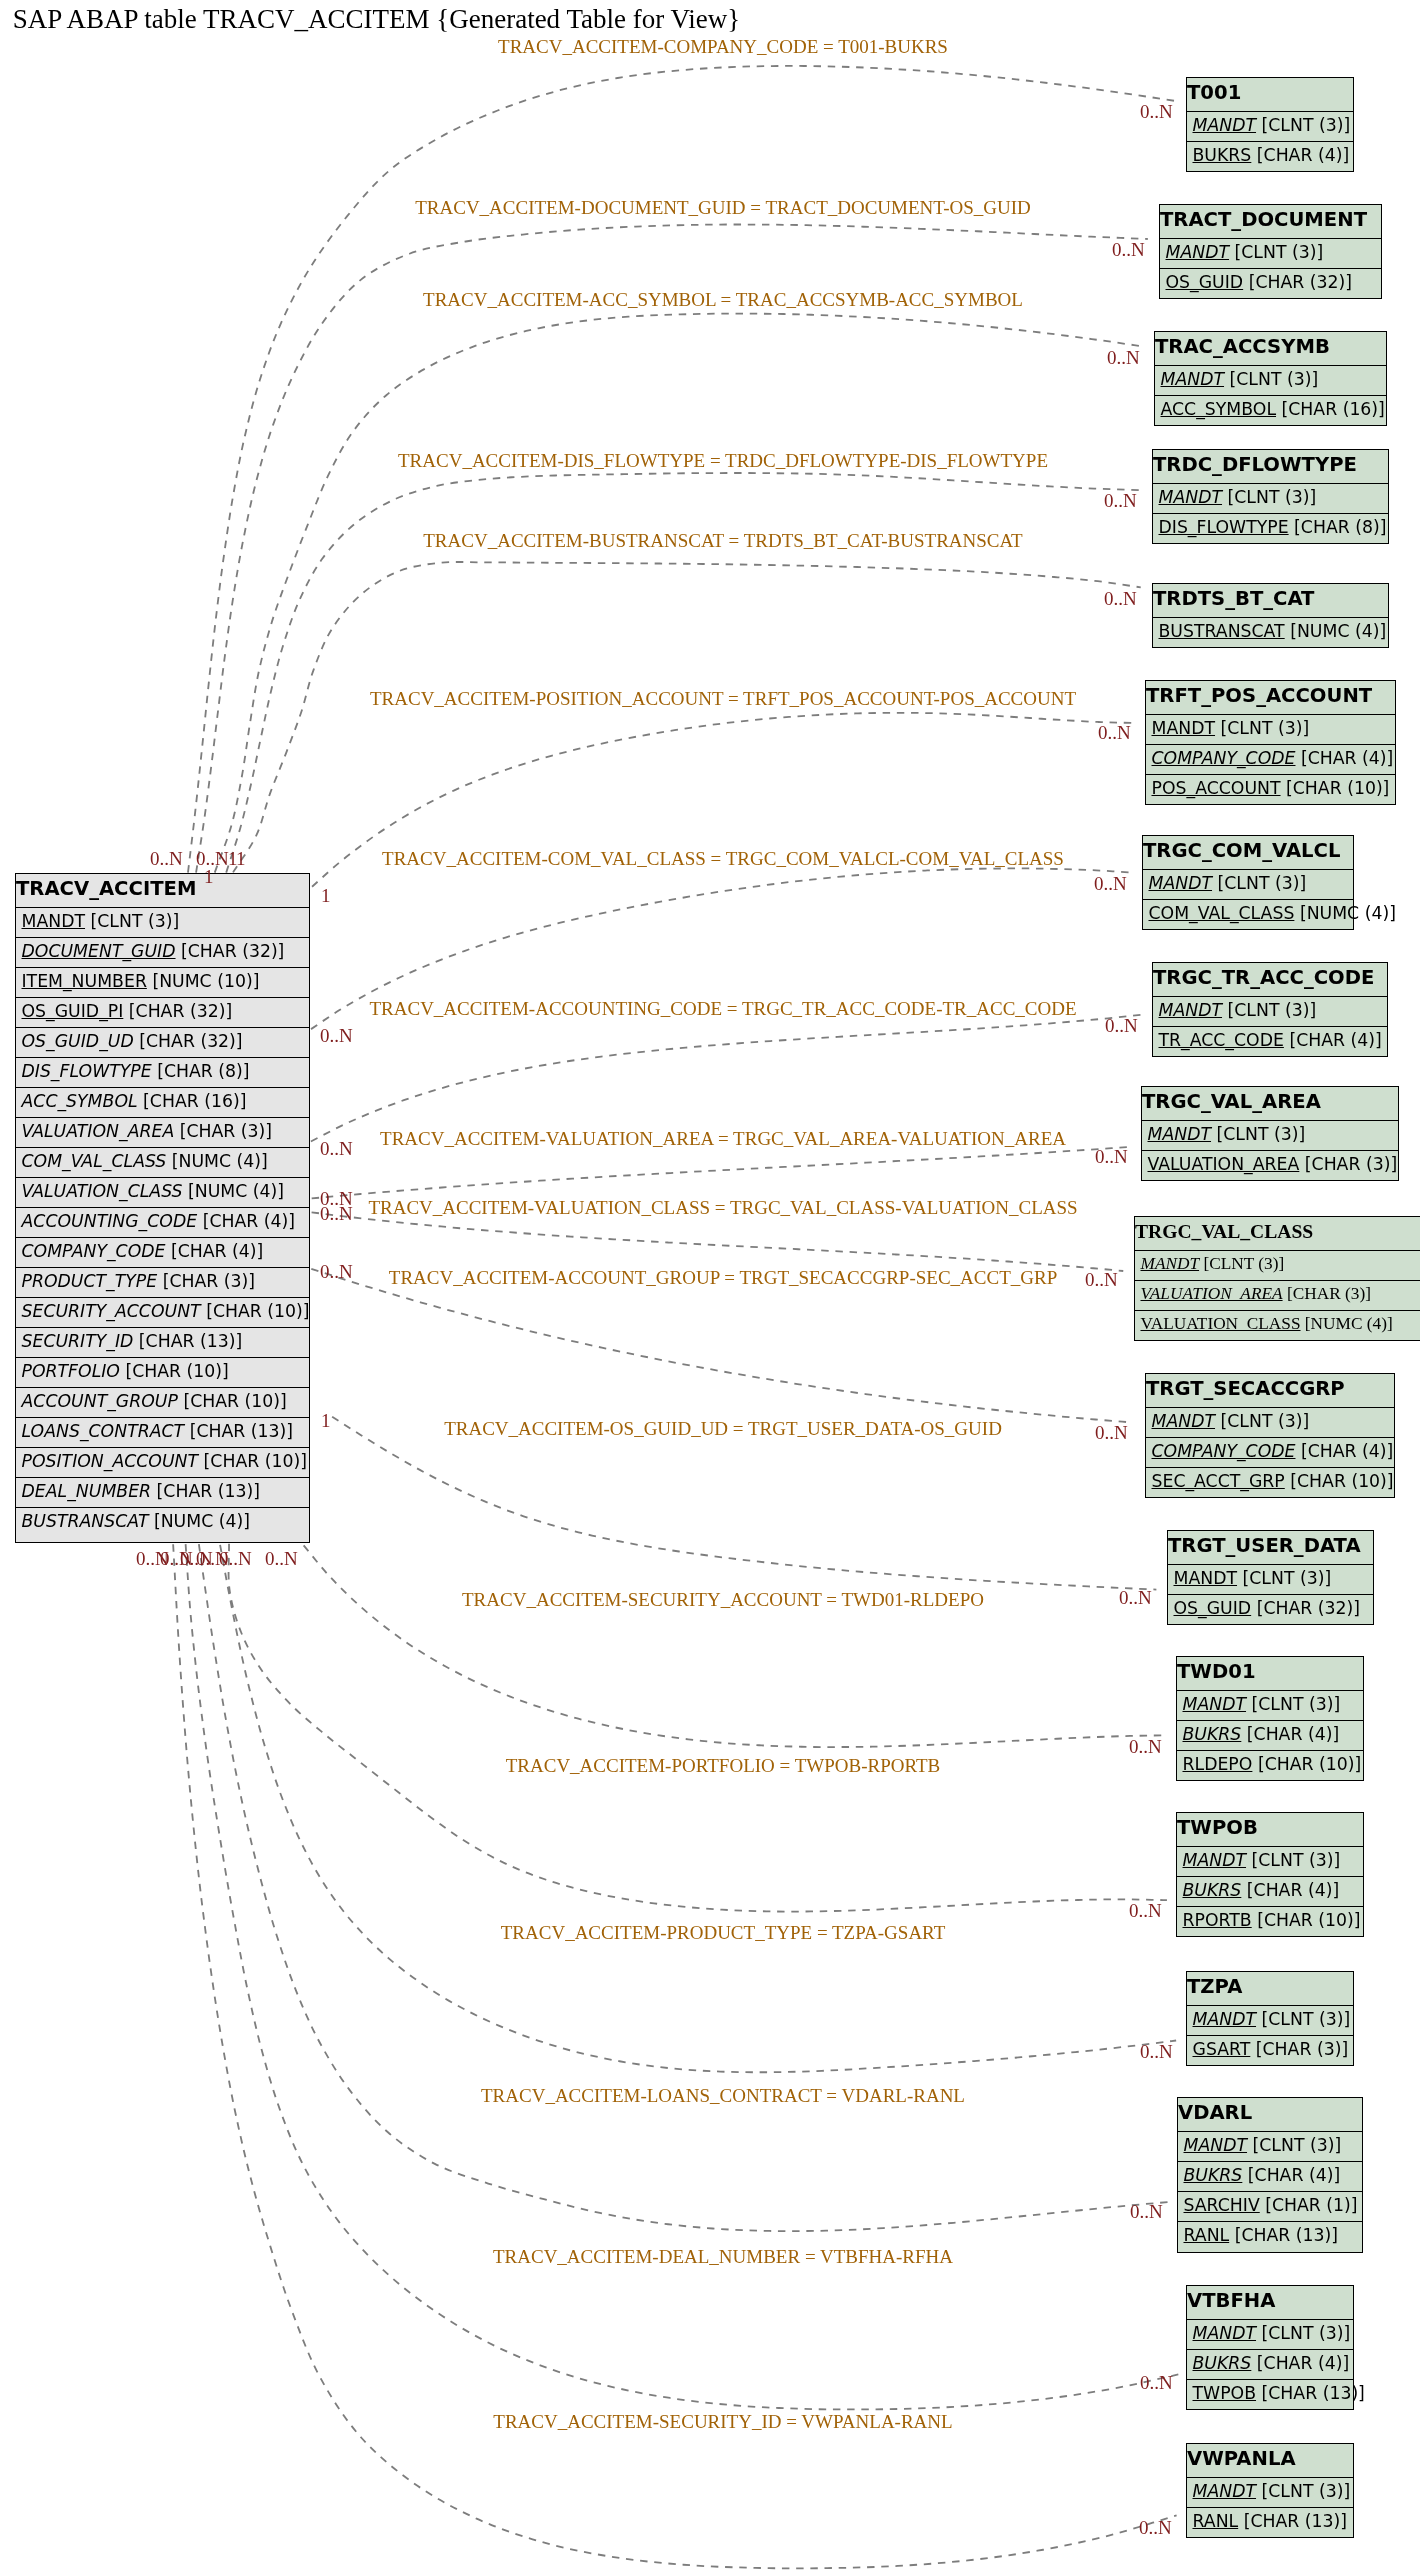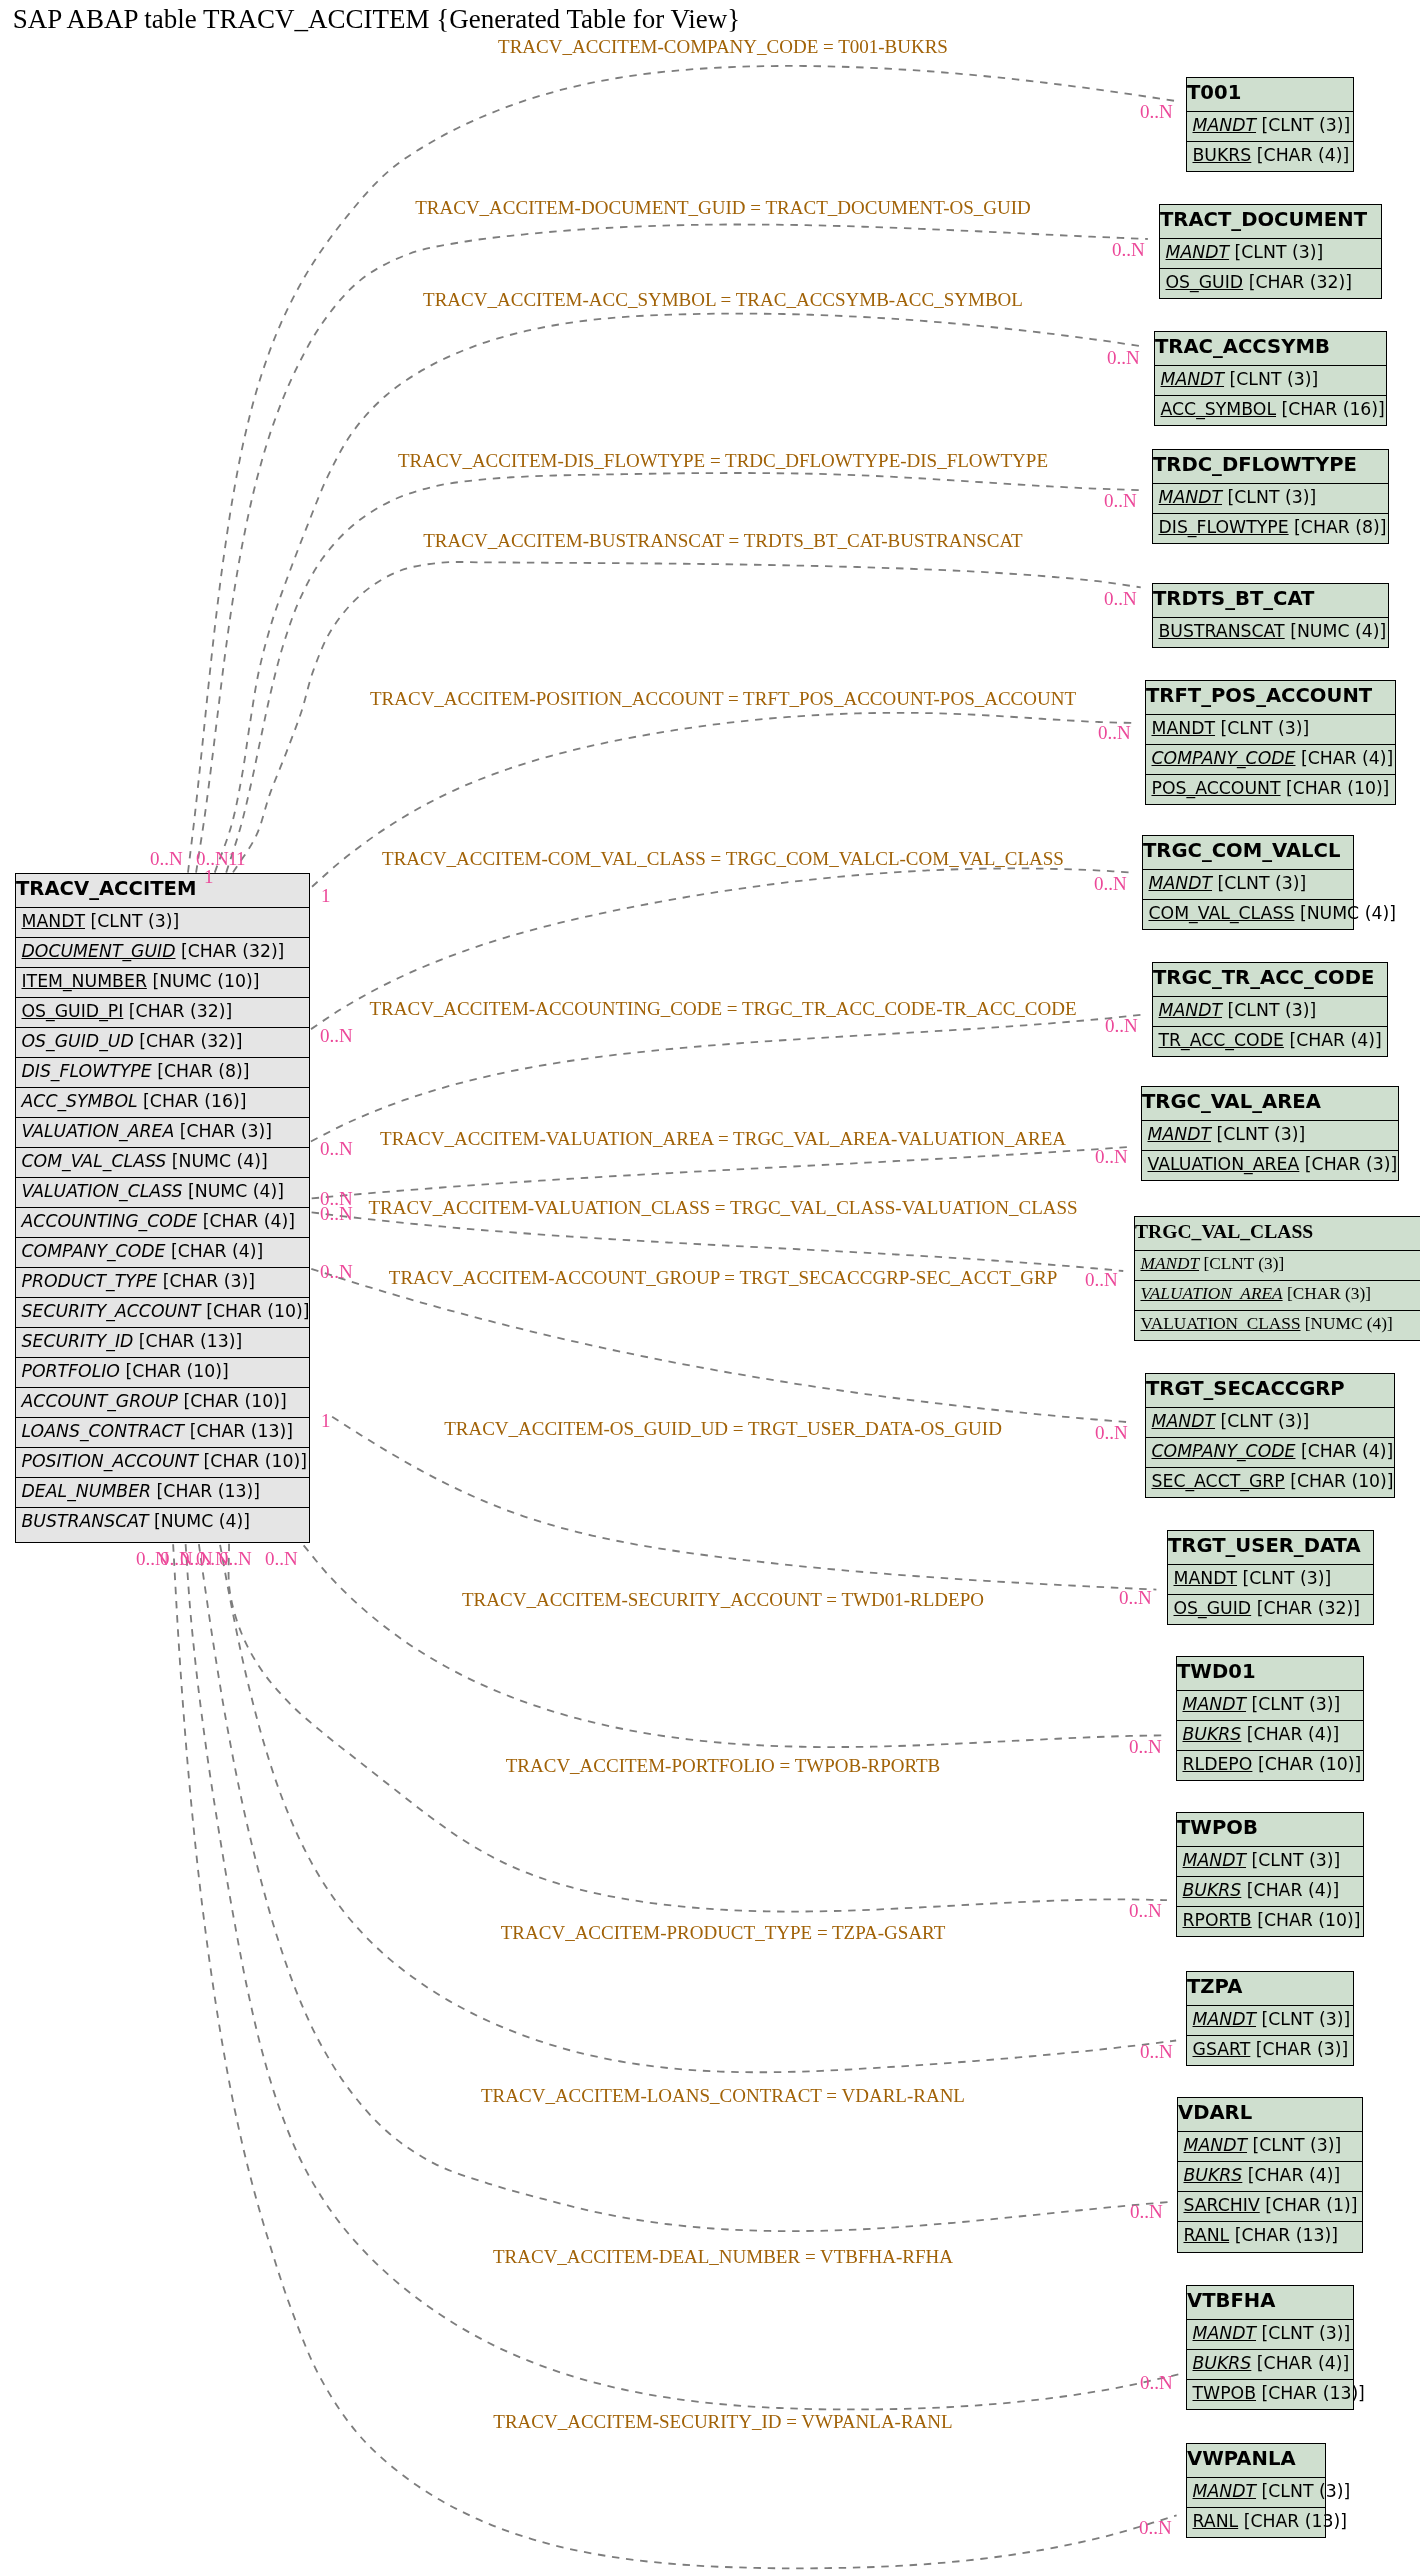--- a/index.html
+++ b/index.html
@@ -14,21 +14,21 @@
   .ent.main{background:#e5e5e5;}
   .ehdr{box-sizing:border-box;height:34px;line-height:29px;text-align:left;
         font-weight:bold;font-size:19.6px;border-bottom:0.9px solid #000;white-space:nowrap;}
   .erow{box-sizing:border-box;height:30px;line-height:26.4px;font-size:17.3px;
         border-bottom:0.9px solid #000;white-space:nowrap;padding-left:5.5px;}
   .erow.last{border-bottom:none;}
   .fn.it{font-style:italic;}
   .fn.ul{text-decoration:underline;text-underline-offset:0.9px;text-decoration-thickness:0.9px;}
   .rel-label{position:absolute;font-family:"Liberation Serif",serif;font-size:19px;
              color:#a16207;white-space:nowrap;transform:translate(-50%,-100%);}
-  .card{position:absolute;font-family:"Liberation Serif",serif;font-size:19px;color:#ec4899;
+  .card{position:absolute;font-family:"Liberation Serif",serif;font-size:19px;color:#7f1d1d;
         white-space:nowrap;transform:translate(0,-100%);}
 </style>
 </head>
 <body>
 
 <div id="diagram">
   <svg id="edges" viewBox="0 0 1560 2829" width="1420" height="2576">
       <path d="M206.5,958.1 C209.2,935.4 212.1,912.7 214.6,890.0 C217.2,867.3 219.5,844.6 221.9,822.0 C224.3,799.3 226.5,776.7 228.9,754.1 C231.3,731.4 233.7,708.8 236.3,686.2 C239.0,663.6 241.7,640.9 244.8,618.3 C248.0,595.7 251.2,573.0 255.0,550.4 C258.9,527.9 262.9,505.2 268.0,482.9 C273.1,460.6 278.6,438.4 285.5,416.8 C292.3,395.2 300.0,373.8 309.3,353.2 C318.5,332.6 329.1,312.4 341.1,293.0 C353.1,273.7 367.0,254.7 381.4,237.0 C395.8,219.3 410.3,201.6 427.5,187.1 C444.6,172.5 464.4,160.9 484.3,149.8 C504.1,138.8 525.5,129.3 546.7,120.9 C568.0,112.5 589.8,105.5 611.8,99.5 C633.8,93.6 656.1,89.0 678.5,85.2 C701.0,81.4 723.7,78.8 746.4,76.8 C769.1,74.7 792.0,73.6 814.9,72.8 C837.7,72.0 860.6,71.9 883.4,72.0 C906.2,72.2 929.1,72.9 951.8,73.8 C974.6,74.8 997.4,76.2 1020.1,77.8 C1042.8,79.5 1065.5,81.5 1088.2,83.8 C1110.9,86.0 1133.6,88.6 1156.2,91.4 C1178.8,94.2 1201.5,97.2 1224.1,100.4 C1246.7,103.6 1269.2,107.1 1291.8,110.5" fill="none" stroke="#7d7d7d" stroke-width="2" stroke-dasharray="8.2,7.4"></path>
       <path d="M215.4,958.2 C218.5,937.7 221.9,917.3 224.8,896.7 C227.7,876.1 230.3,855.5 232.9,834.8 C235.5,814.1 237.9,793.4 240.5,772.7 C243.0,752.0 245.5,731.3 248.3,710.6 C251.1,689.9 254.0,669.3 257.3,648.7 C260.6,628.1 264.1,607.6 268.3,587.2 C272.4,566.8 276.7,546.4 282.0,526.3 C287.3,506.2 293.0,486.2 299.9,466.5 C306.9,446.9 314.5,427.3 323.7,408.4 C332.9,389.5 342.9,370.1 355.0,353.2 C367.1,336.2 380.5,319.5 396.3,307.0 C412.1,294.5 430.6,285.3 449.8,278.3 C469.0,271.2 491.0,268.3 511.7,264.8 C532.4,261.3 553.4,259.4 574.2,257.2 C594.9,255.0 615.5,253.3 636.2,251.8 C656.9,250.4 677.7,249.3 698.5,248.4 C719.3,247.5 740.1,247.0 761.0,246.6 C781.8,246.2 802.7,246.1 823.6,246.2 C844.4,246.2 865.3,246.5 886.2,246.9 C907.0,247.3 927.8,247.9 948.7,248.6 C969.5,249.2 990.3,250.0 1011.1,250.9 C1032.0,251.7 1052.8,252.7 1073.6,253.6 C1094.4,254.6 1115.2,255.6 1136.0,256.6 C1156.9,257.6 1177.7,258.6 1198.5,259.5 C1219.3,260.4 1240.2,261.2 1261.0,262.1" fill="none" stroke="#7d7d7d" stroke-width="2" stroke-dasharray="8.2,7.4"></path>
       <path d="M235.9,958.2 C242.1,940.5 249.6,923.1 254.6,905.0 C259.6,886.9 262.8,868.3 266.2,849.7 C269.5,831.1 271.7,812.2 274.7,793.6 C277.7,774.9 280.3,756.1 284.2,737.8 C288.2,719.4 293.0,701.3 298.5,683.3 C304.0,665.3 310.8,647.7 317.3,629.9 C323.9,612.1 330.8,594.2 337.9,576.4 C345.0,558.6 351.7,540.3 359.9,523.2 C368.1,506.2 376.6,489.2 387.4,474.2 C398.2,459.2 410.7,445.4 424.7,433.4 C438.8,421.3 455.1,411.0 471.6,402.0 C488.1,392.9 506.0,385.4 523.8,378.9 C541.5,372.4 559.8,367.4 578.1,363.1 C596.5,358.8 615.1,355.6 633.9,353.0 C652.6,350.4 671.6,348.8 690.5,347.4 C709.4,346.1 728.5,345.4 747.5,344.9 C766.5,344.3 785.5,344.1 804.4,344.0 C823.4,344.0 842.3,344.2 861.2,344.5 C880.0,344.9 898.9,345.5 917.7,346.3 C936.6,347.1 955.4,348.1 974.1,349.3 C992.9,350.5 1011.7,351.8 1030.5,353.4 C1049.3,355.0 1068.0,356.7 1086.8,358.6 C1105.5,360.5 1124.3,362.6 1143.1,364.8 C1161.8,367.0 1180.6,369.5 1199.4,372.0 C1218.1,374.5 1236.9,377.4 1255.7,380.1" fill="none" stroke="#7d7d7d" stroke-width="2" stroke-dasharray="8.2,7.4"></path>
@@ -159,21 +159,21 @@
         <div class="erow"><span class="fn it ul">BUKRS</span><span> [CHAR (4)]</span></div>
         <div class="erow"><span class="fn ul">SARCHIV</span><span> [CHAR (1)]</span></div>
         <div class="erow last"><span class="fn ul">RANL</span><span> [CHAR (13)]</span></div>
       </div>
       <div class="ent" style="left: 1186px; top: 2285px; width: 168px; height: 125px;">
         <div class="ehdr">VTBFHA</div>
         <div class="erow"><span class="fn it ul">MANDT</span><span> [CLNT (3)]</span></div>
         <div class="erow"><span class="fn it ul">BUKRS</span><span> [CHAR (4)]</span></div>
         <div class="erow last"><span class="fn ul">TWPOB</span><span> [CHAR (13)]</span></div>
       </div>
-      <div class="ent" style="left: 1186px; top: 2443px; width: 140px; height: 95px;">
+      <div class="ent" style="left: 1186px; top: 2443px; width: 168px; height: 95px;">
         <div class="ehdr">VWPANLA</div>
         <div class="erow"><span class="fn it ul">MANDT</span><span> [CLNT (3)]</span></div>
         <div class="erow last"><span class="fn ul">RANL</span><span> [CHAR (13)]</span></div>
       </div>
     </div>
   <div id="labels">
       <div class="rel-label" style="left: 723px; top: 58px;">TRACV_ACCITEM-COMPANY_CODE = T001-BUKRS</div>
       <div class="card" style="left: 150px; top: 870px;">0..N</div>
       <div class="card" style="left: 1140px; top: 123px;">0..N</div>
       <div class="rel-label" style="left: 723px; top: 219px;">TRACV_ACCITEM-DOCUMENT_GUID = TRACT_DOCUMENT-OS_GUID</div>

